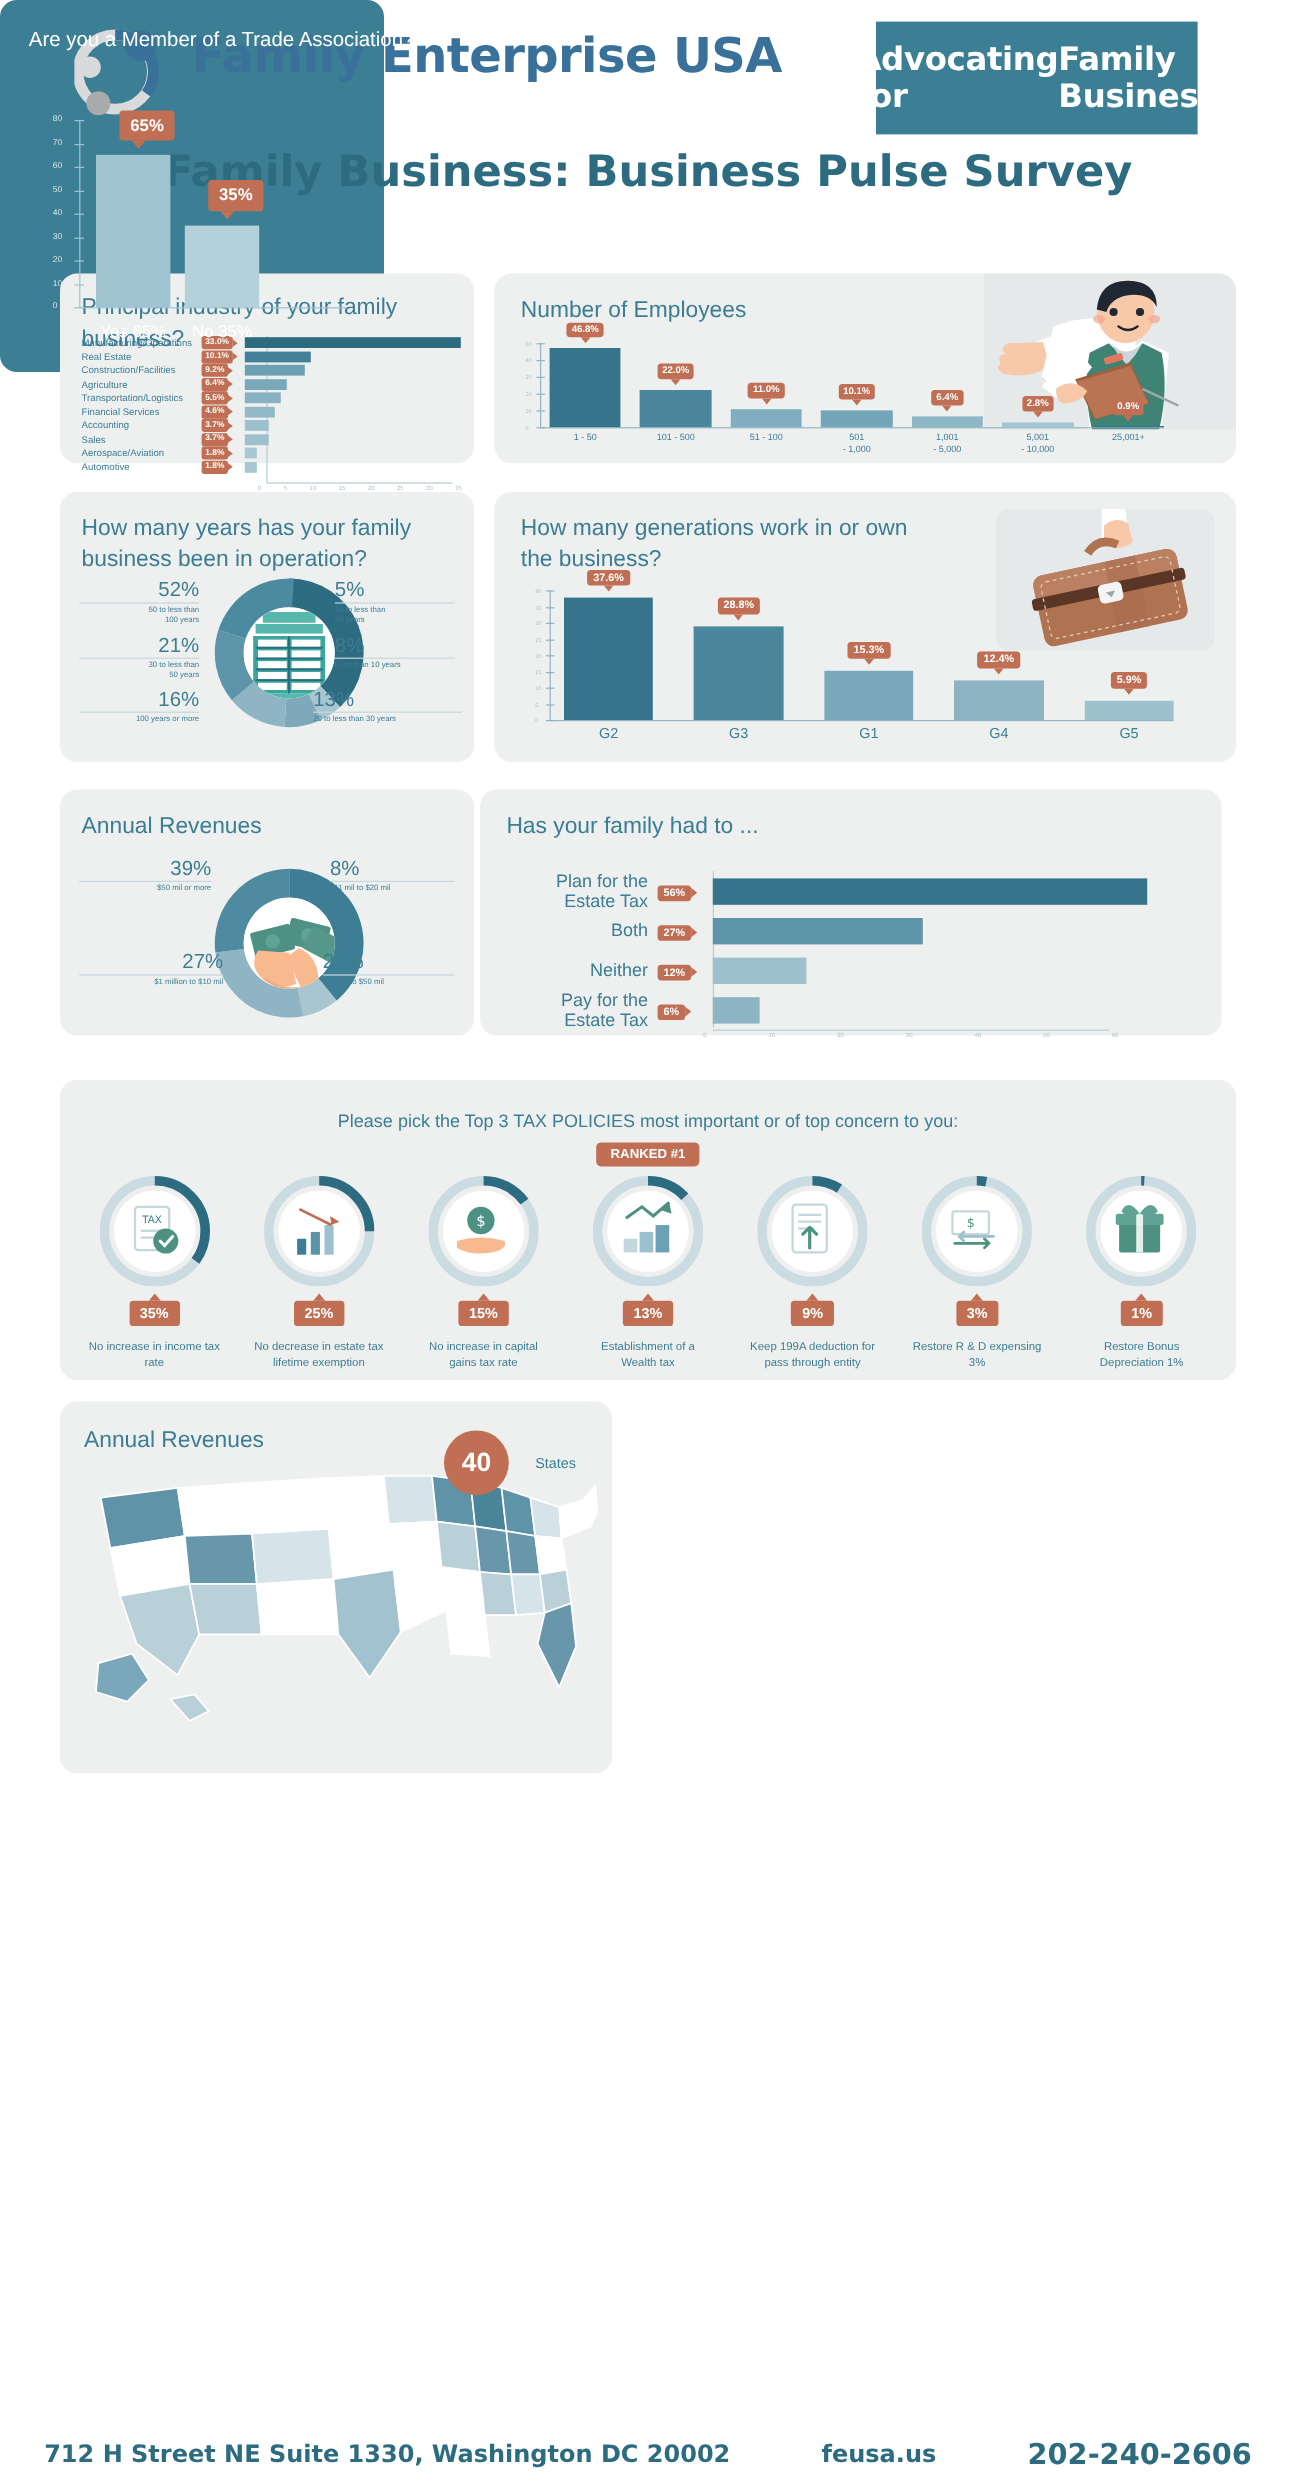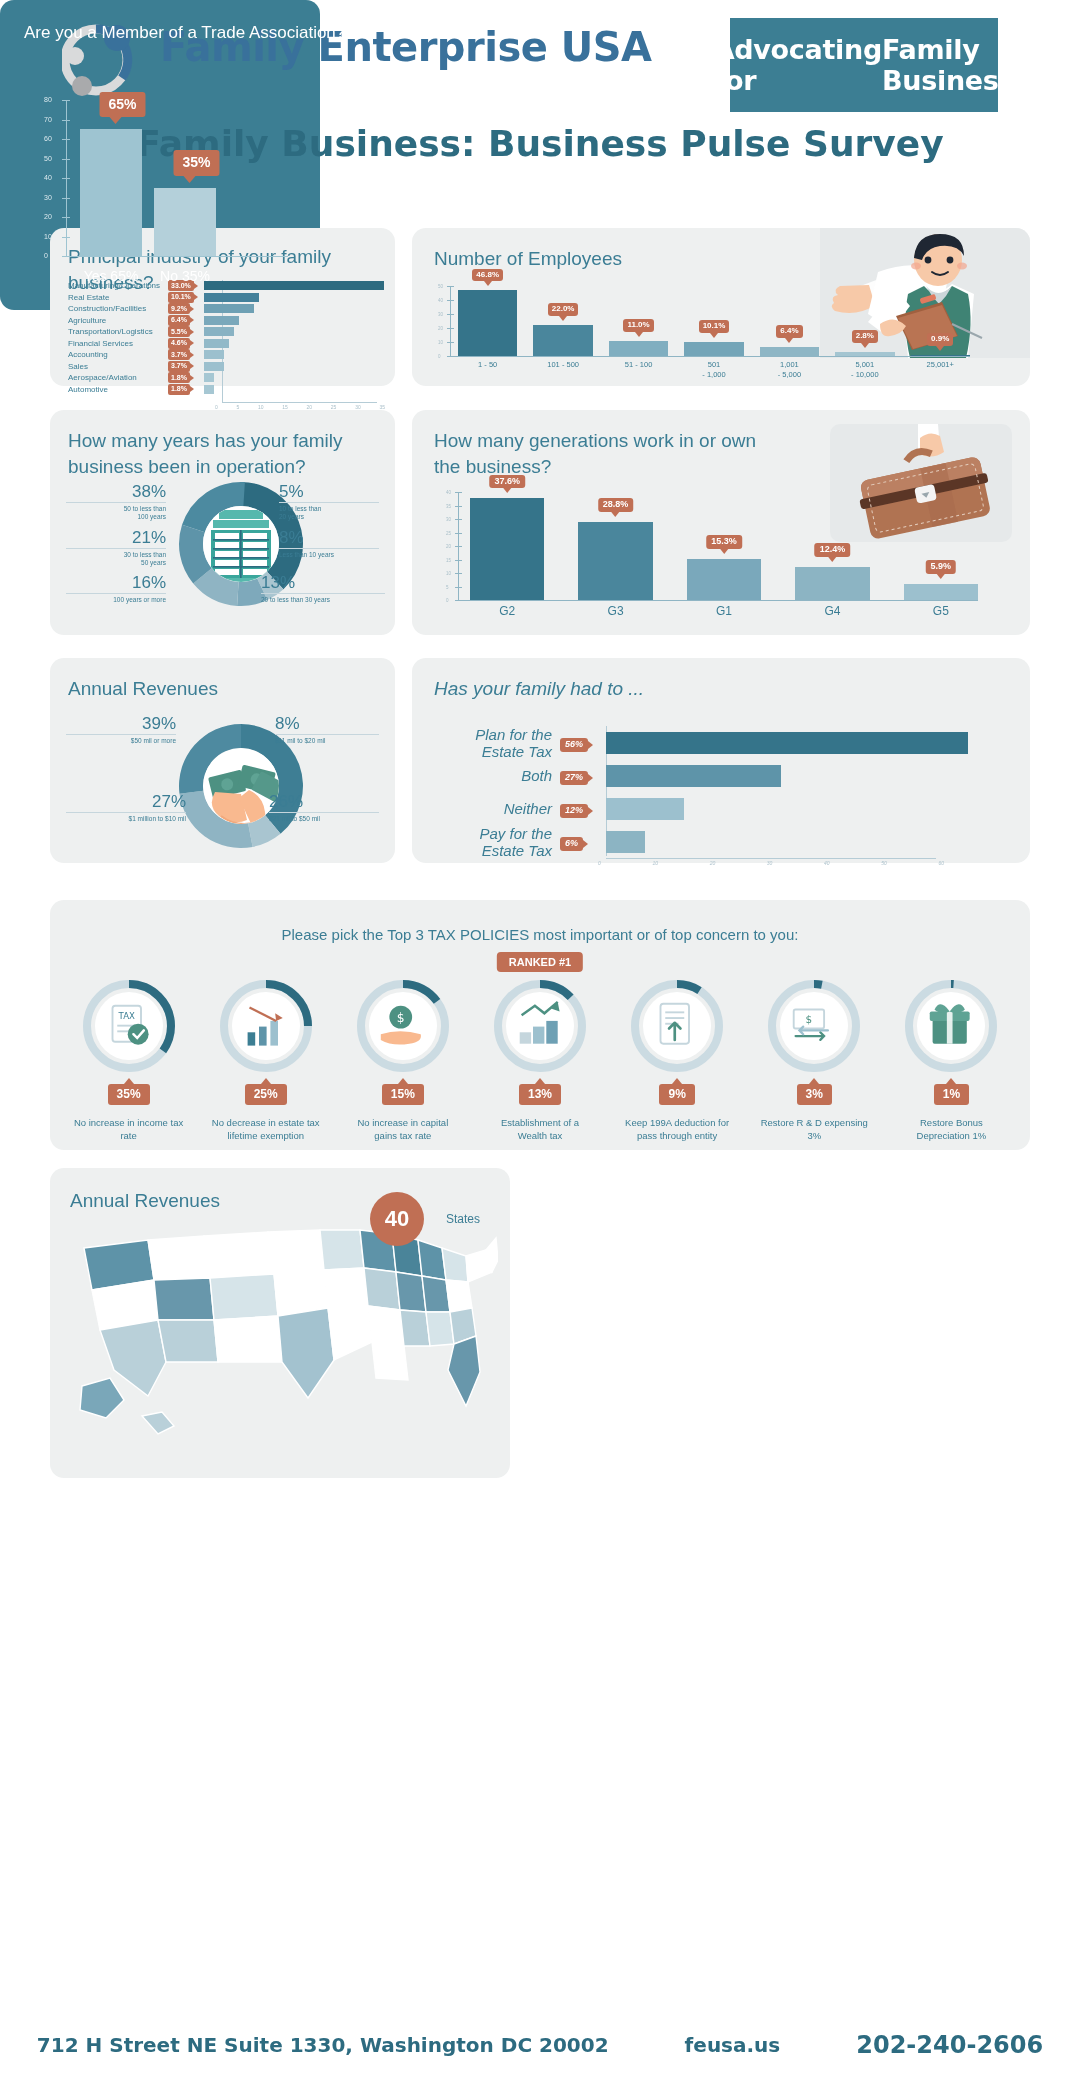--- a/index.html
+++ b/index.html
@@ -124,21 +124,21 @@
   .gen-cal.down::after { bottom: -5px; border-top-width: 5px; border-left-width: 4px; border-right-width: 4px; }
   .gen-xlabels { position: absolute; left: 58px; top: 194px; width: 508px; display: flex; gap: 34px; }
   .gen-xlabels > div { flex: 1; text-align: center; font-size: 12px; color: #3b7d94; }
 
   
   #card-rev { left: 50px; top: 658px; width: 345px; height: 205px; }
   #card-rev .card-title { position: absolute; left: 18px; top: 18px; }
   .rev-donut-wrap { position: absolute; left: 125px; top: 62px; width: 132px; height: 132px; }
 
   
-  #card-estate { left: 412px; top: 658px; width: 618px; height: 205px; font-style: italic; }
+  #card-estate { left: 400px; top: 658px; width: 618px; height: 205px; }
   #card-estate .card-title { position: absolute; left: 22px; top: 18px; }
   .est-rows { position: absolute; left: 22px; top: 68px; width: 560px; }
   .est-row { display: flex; align-items: center; height: 33px; }
   .est-label { width: 126px; text-align: right; font-size: 15px; color: #3b7d94; padding-right: 8px; }
   .est-badge-col { width: 46px; }
   .est-cal { font-size: 9px; padding: 2px 5px; }
   .est-cal.right::after { right: -5px; border-left-width: 5px; border-top-width: 4px; border-bottom-width: 4px; }
   .est-bar-area { flex: 1; position: relative; height: 22px; }
   .est-bar { height: 22px; }
   .est-vaxis { position: absolute; left: 194px; top: 68px; width: 1px; height: 130px; background: #b5ccd6; }
@@ -469,21 +469,21 @@
             <rect x="38" y="79" width="56" height="1.6"></rect>
               <rect x="38" y="88" width="56" height="1.6"></rect>
             <rect x="65" y="52" width="1.6" height="48"></rect>
           </g>
           <rect x="44" y="100" width="44" height="6" fill="#56b8ad"></rect>
         </g>
       </svg>
     </div>
     <div id="years-labels">
         <div class="dlab L" style="top: 72px; width: 100px; left: 16px;">
-          <div class="pct">38%</div>
+          <div class="pct">52%</div>
           <div class="sub">50 to less than<br>100 years</div>
         </div>
         <div class="dlab L" style="top: 118px; width: 100px; left: 16px;">
           <div class="pct">21%</div>
           <div class="sub">30 to less than<br>50 years</div>
         </div>
         <div class="dlab L" style="top: 163px; width: 100px; left: 16px;">
           <div class="pct">16%</div>
           <div class="sub">100 years or more</div>
         </div>

